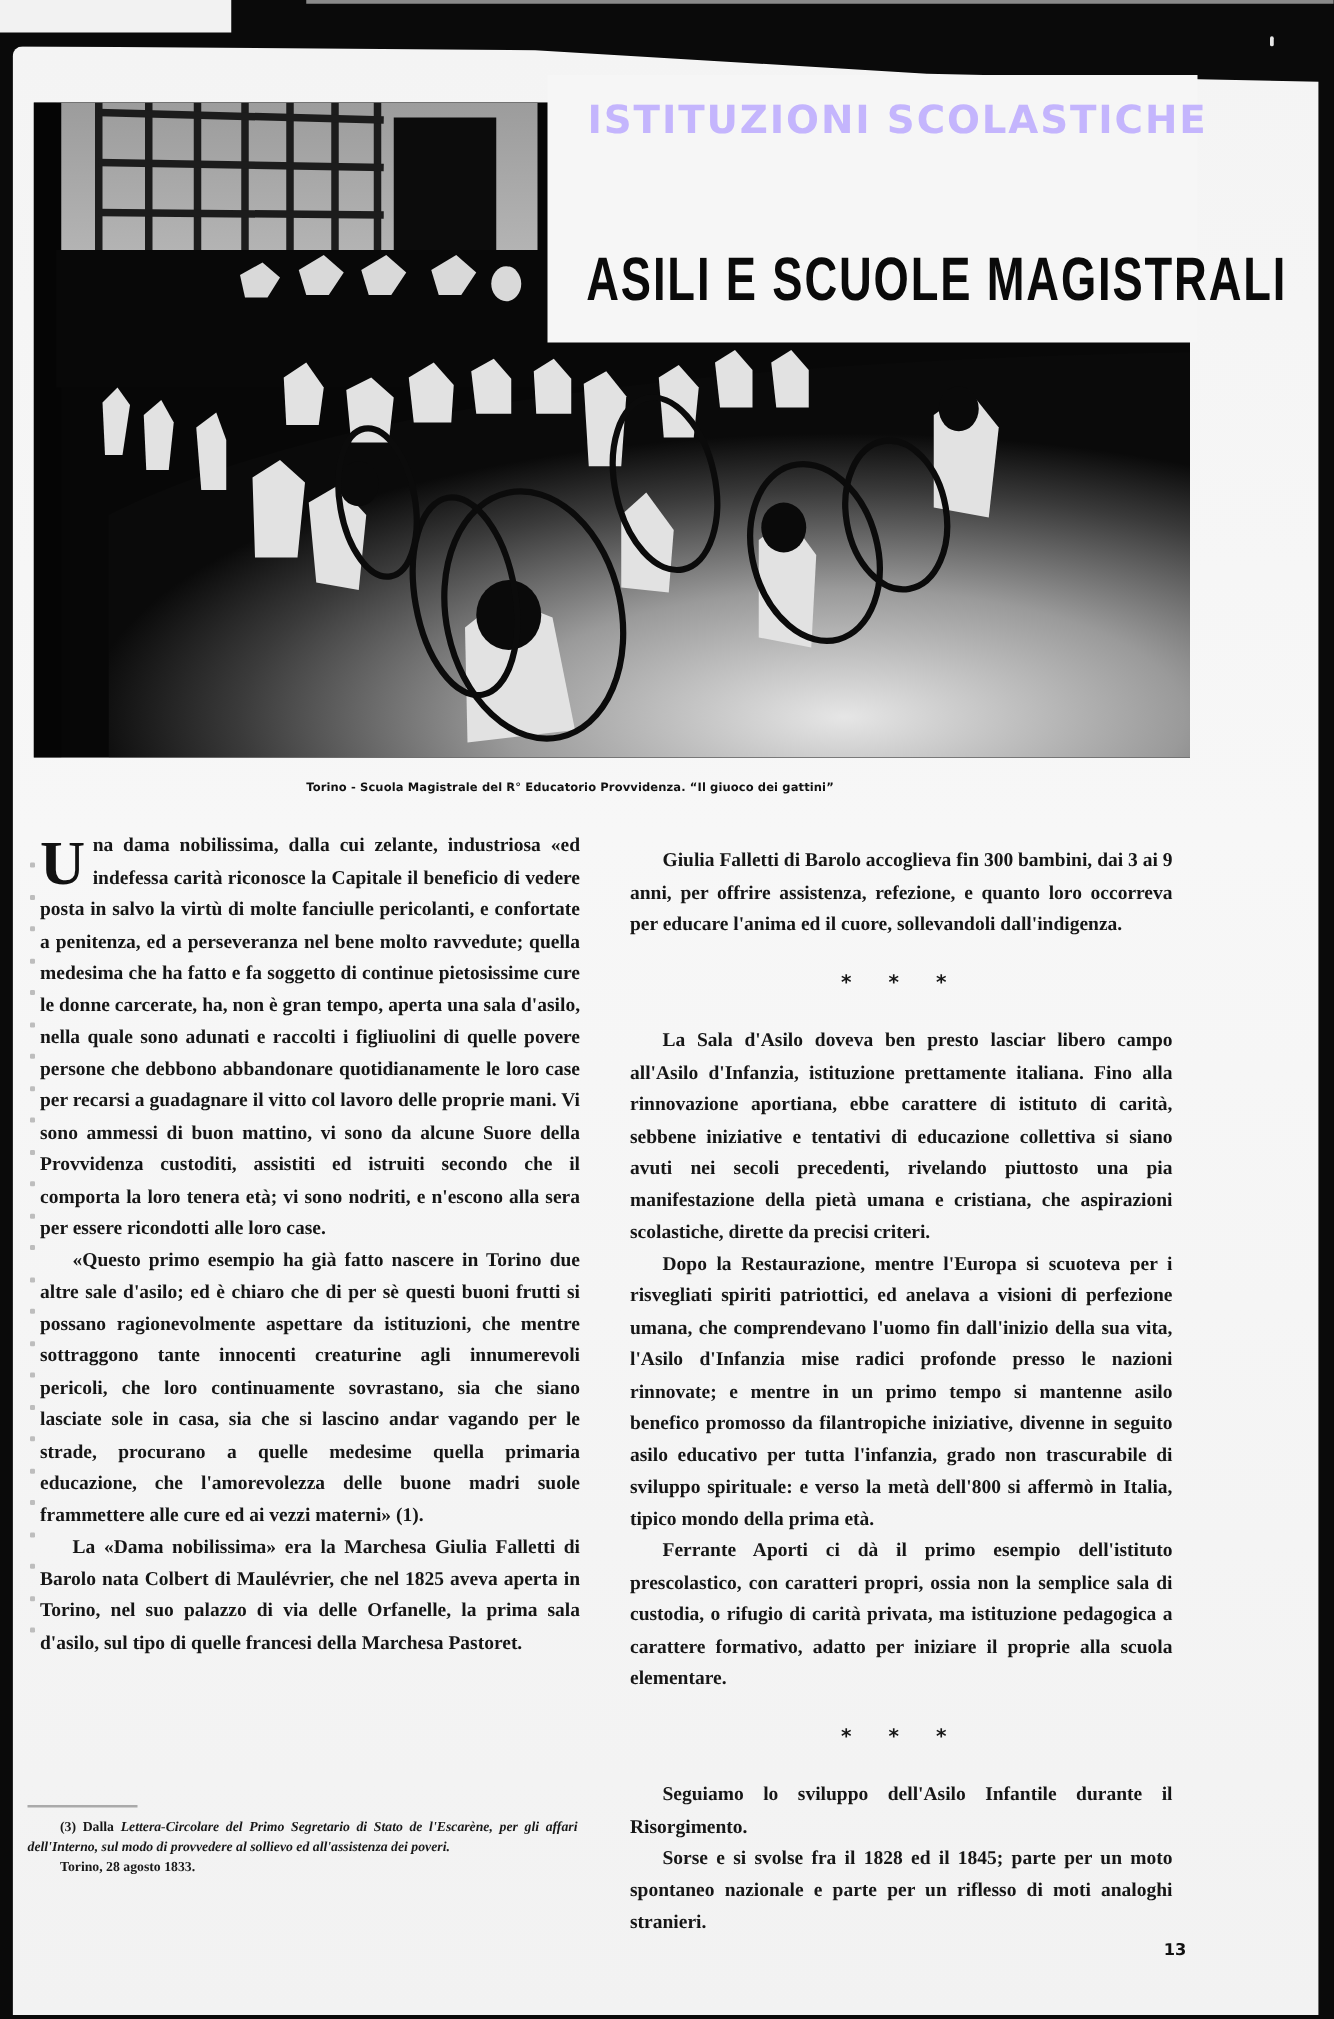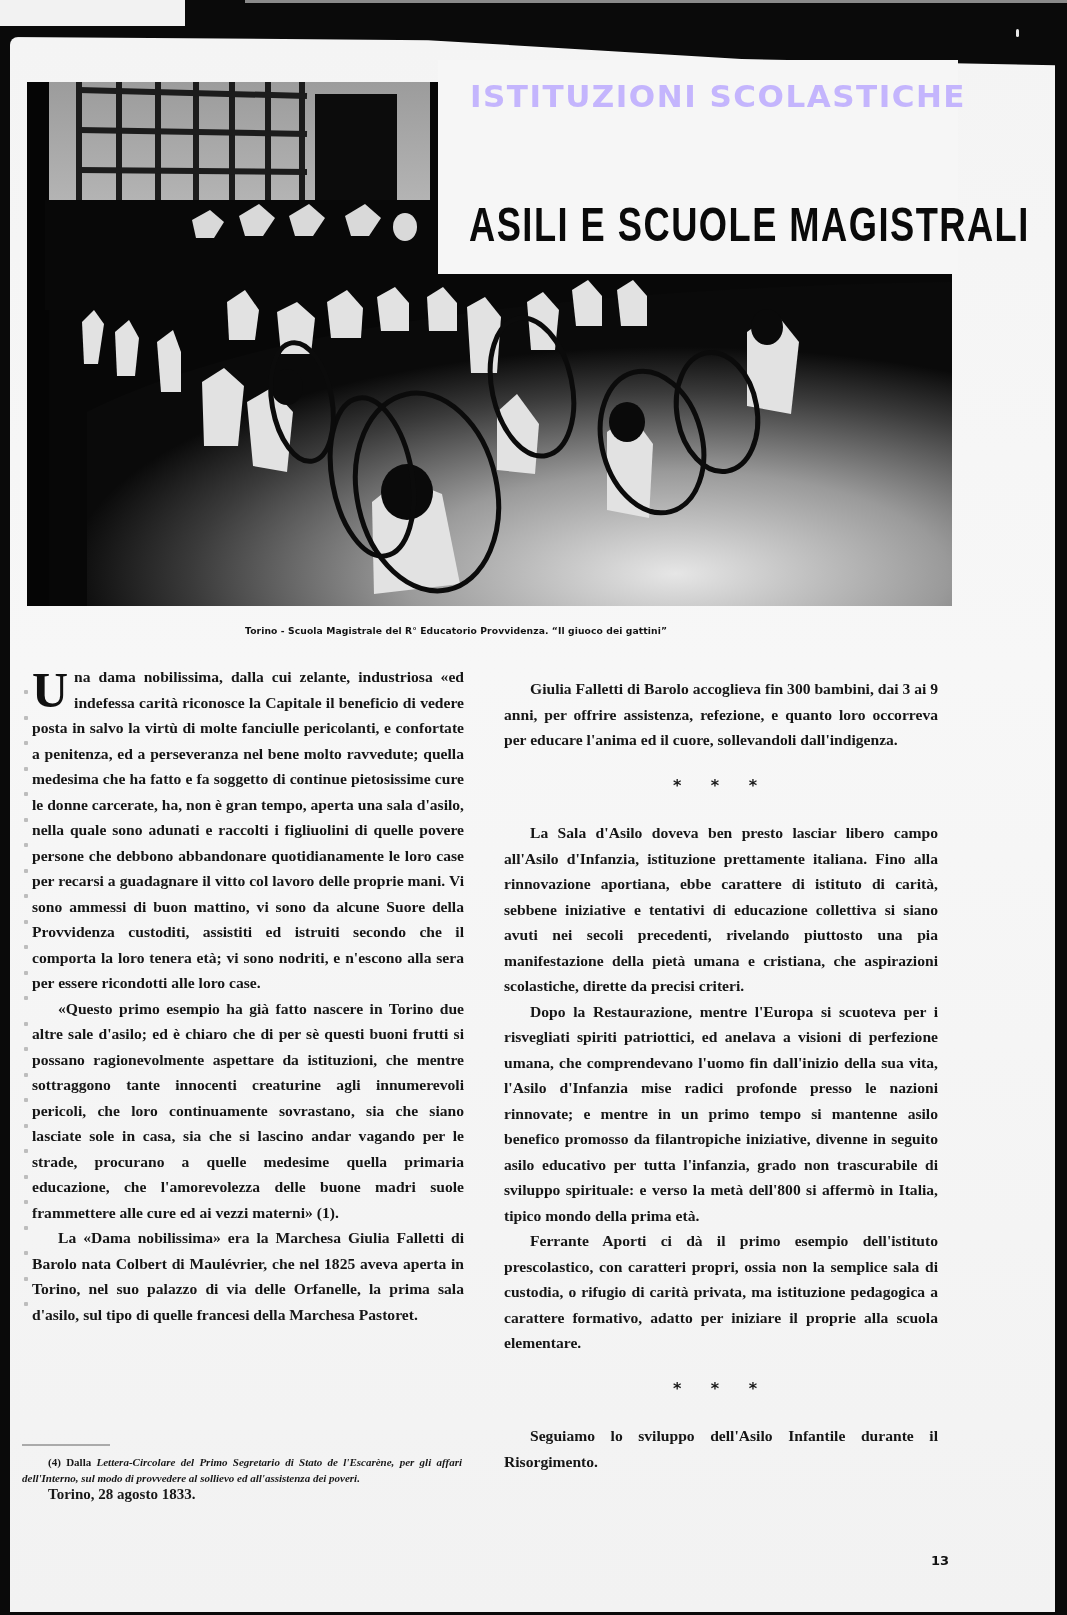--- a/index.html
+++ b/index.html
@@ -69,21 +69,21 @@
 
     .footnote-rule {
       position: absolute; left: 22px; top: 1444px; width: 88px; height: 2px; background: #aaa;
     }
     .footnote {
       position: absolute; left: 22px; top: 1454px; width: 440px;
       font-size: 11px; line-height: 16px; font-weight: bold; text-align: justify; color: #181818;
     }
     .footnote .fn-indent { padding-left: 26px; }
     .footnote em { font-style: italic; }
-    .footnote .fn-date { display: block; padding-left: 26px; font-size: 15px; }
+    .footnote .fn-date { display: block; padding-left: 26px; font-size: 11px; }
 
     .page-number {
       position: absolute; left: 931px; top: 1553px;
       font-family: "DejaVu Sans", sans-serif; font-weight: bold; font-size: 13px; color: #111;
     }
 
     .left-margin-marks { position: absolute; left: 24px; top: 690px; width: 6px; height: 640px; }
     .left-margin-marks i { display: block; width: 4px; height: 4px; background: #bdbdbd; margin-bottom: 21.5px; border-radius: 1px; }
   </style>
 </head>
@@ -214,28 +214,29 @@
 <div class="col col-left">
   <p class="noindent">
     <span class="dropcap">U</span><span>na dama nobilissima, dalla cui zelante, industriosa «ed indefessa carità riconosce la Capitale il beneficio di vedere posta in salvo la virtù di molte fanciulle pericolanti, e confortate a penitenza, ed a perseveranza nel bene molto ravvedute; quella medesima che ha fatto e fa soggetto di continue pietosissime cure le donne carcerate, ha, non è gran tempo, aperta una sala d'asilo, nella quale sono adunati e raccolti i figliuolini di quelle povere persone che debbono abbandonare quotidianamente le loro case per recarsi a guadagnare il vitto col lavoro delle proprie mani. Vi sono ammessi di buon mattino, vi sono da alcune Suore della Provvidenza custoditi, assistiti ed istruiti secondo che il comporta la loro tenera età; vi sono nodriti, e n'escono alla sera per essere ricondotti alle loro case.</span>
   </p>
   <p>«Questo primo esempio ha già fatto nascere in Torino due altre sale d'asilo; ed è chiaro che di per sè questi buoni frutti si possano ragionevolmente aspettare da istituzioni, che mentre sottraggono tante innocenti creaturine agli innumerevoli pericoli, che loro continuamente sovrastano, sia che siano lasciate sole in casa, sia che si lascino andar vagando per le strade, procurano a quelle medesime quella primaria educazione, che l'amorevolezza delle buone madri suole frammettere alle cure ed ai vezzi materni» (1).</p>
   <p>La «Dama nobilissima» era la Marchesa Giulia Falletti di Barolo nata Colbert di Maulévrier, che nel 1825 aveva aperta in Torino, nel suo palazzo di via delle Orfanelle, la prima sala d'asilo, sul tipo di quelle francesi della Marchesa Pastoret.</p>
 </div>
 
 <div class="footnote-rule"></div>
 <div class="footnote">
-  <span class="fn-indent">(4) Dalla</span>
+  <span class="fn-indent">(3) Dalla</span>
   <em>Lettera-Circolare del Primo Segretario di Stato de l'Escarène, per gli affari dell'Interno, sul modo di provvedere al sollievo ed all'assistenza dei poveri.</em>
   <span class="fn-date">Torino, 28 agosto 1833.</span>
 </div>
 
 <div class="col col-right">
   <p>Giulia Falletti di Barolo accoglieva fin 300 bambini, dai 3 ai 9 anni, per offrire assistenza, refezione, e quanto loro occorreva per educare l'anima ed il cuore, sollevandoli dall'indigenza.</p>
   <div class="stars">* * *</div>
   <p>La Sala d'Asilo doveva ben presto lasciar libero campo all'Asilo d'Infanzia, istituzione prettamente italiana. Fino alla rinnovazione aportiana, ebbe carattere di istituto di carità, sebbene iniziative e tentativi di educazione collettiva si siano avuti nei secoli precedenti, rivelando piuttosto una pia manifestazione della pietà umana e cristiana, che aspirazioni scolastiche, dirette da precisi criteri.</p>
   <p>Dopo la Restaurazione, mentre l'Europa si scuoteva per i risvegliati spiriti patriottici, ed anelava a visioni di perfezione umana, che comprendevano l'uomo fin dall'inizio della sua vita, l'Asilo d'Infanzia mise radici profonde presso le nazioni rinnovate; e mentre in un primo tempo si mantenne asilo benefico promosso da filantropiche iniziative, divenne in seguito asilo educativo per tutta l'infanzia, grado non trascurabile di sviluppo spirituale: e verso la metà dell'800 si affermò in Italia, tipico mondo della prima età.</p>
   <p>Ferrante Aporti ci dà il primo esempio dell'istituto prescolastico, con caratteri propri, ossia non la semplice sala di custodia, o rifugio di carità privata, ma istituzione pedagogica a carattere formativo, adatto per iniziare il proprie alla scuola elementare.</p>
   <div class="stars">* * *</div>
   <p>Seguiamo lo sviluppo dell'Asilo Infantile durante il Risorgimento.</p>
+  <p>Sorse e si svolse fra il 1828 ed il 1845; parte per un moto spontaneo nazionale e parte per un riflesso di moti analoghi stranieri.</p>
 </div>
 
 <div class="page-number">13</div>
 
 </body></html>

